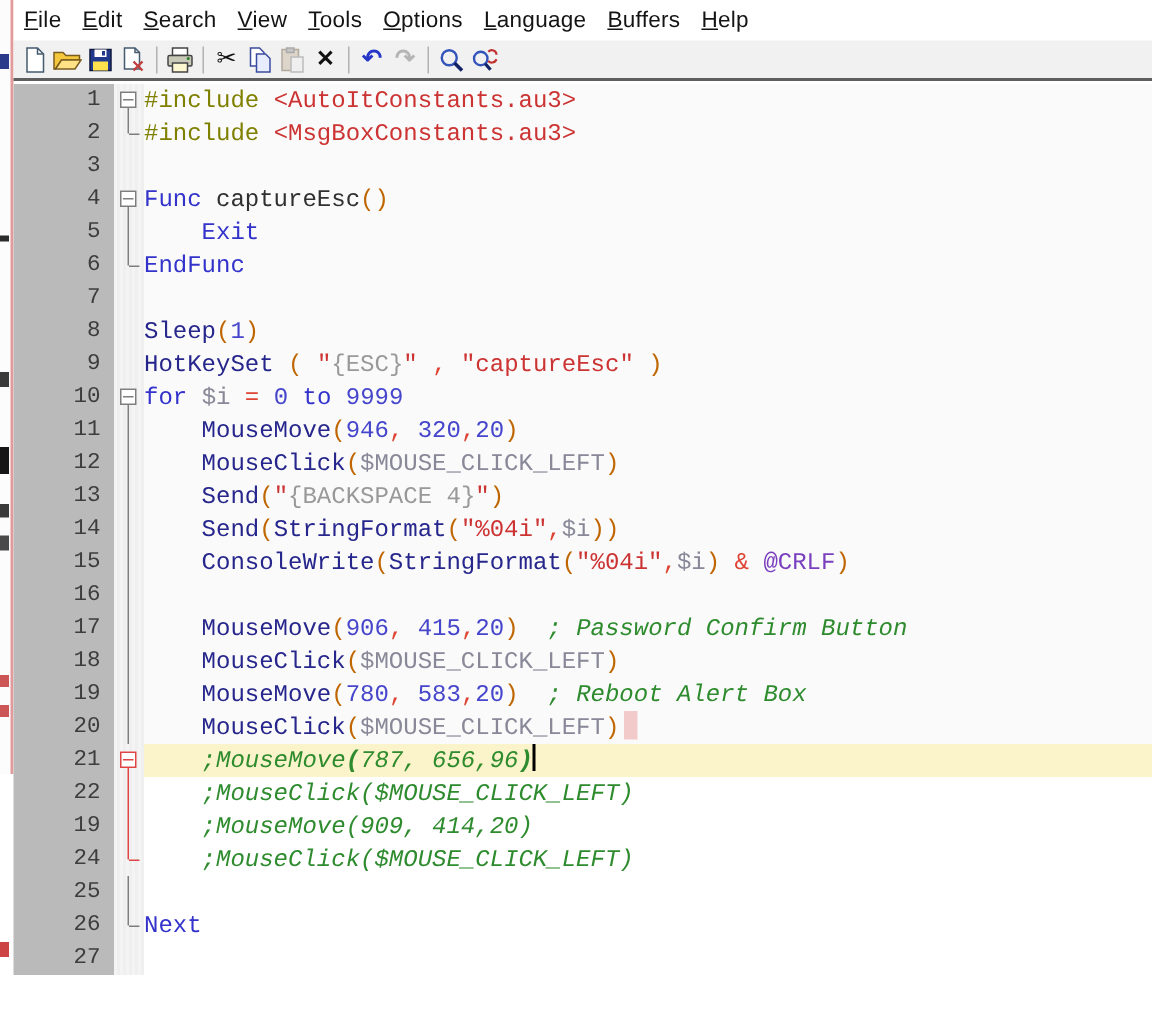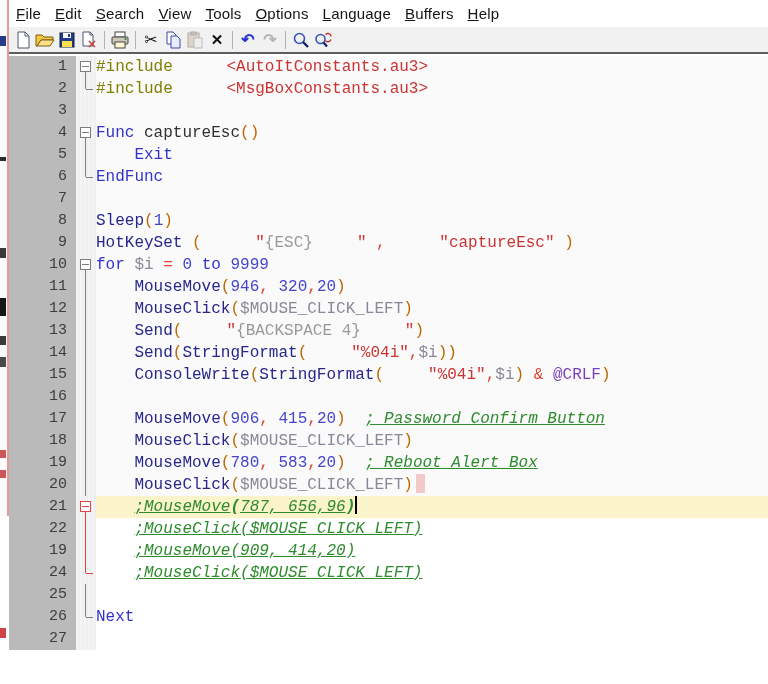--- a/index.html
+++ b/index.html
@@ -49,29 +49,29 @@
   .ftick { position:absolute; left:10px; top:11px; width:7px; height:1px; }
   .fbox { position:absolute; left:4px; top:5px; width:11px; height:11px;
           background:#fff; border:1px solid; }
   .fbox .mi { position:absolute; left:1px; right:1px; top:4px; height:1px; }
   .code { flex:1; font-size:16px; line-height:22px; white-space:pre; }
   .code.current { background:var(--current-line-bg); }
 
   .t-kw   { color:var(--kw); }
   .t-fn   { color:var(--fn); }
   .t-pre  { color:var(--pre); }
-  .t-str  { color:var(--str);margin-left:44px; }
+  .t-str  { color:var(--str); }
   .t-key  { color:var(--key); }
   .t-var  { color:var(--var); }
   .t-num  { color:var(--num); }
   .t-par  { color:var(--par); }
   .t-op   { color:var(--op); }
   .t-mac  { color:var(--mac);text-align:center; }
   .t-plain{ color:var(--plain); }
-  .t-com  { color:var(--com); font-style:italic;text-decoration:underline; }
+  .t-com  { color:var(--com); font-style:italic; }
   .t-comb { color:var(--com); font-style:italic; font-weight:bold; }
 
   .caret { display:inline-block; width:2px; height:18px; background:var(--caret);
            vertical-align:-3px; }
   .pink-artifact { display:inline-block; width:9px; height:19px;
                    background:var(--artifact-pink); vertical-align:-4px; margin-left:3px; }
 </style>
 </head>
 <body>
 

